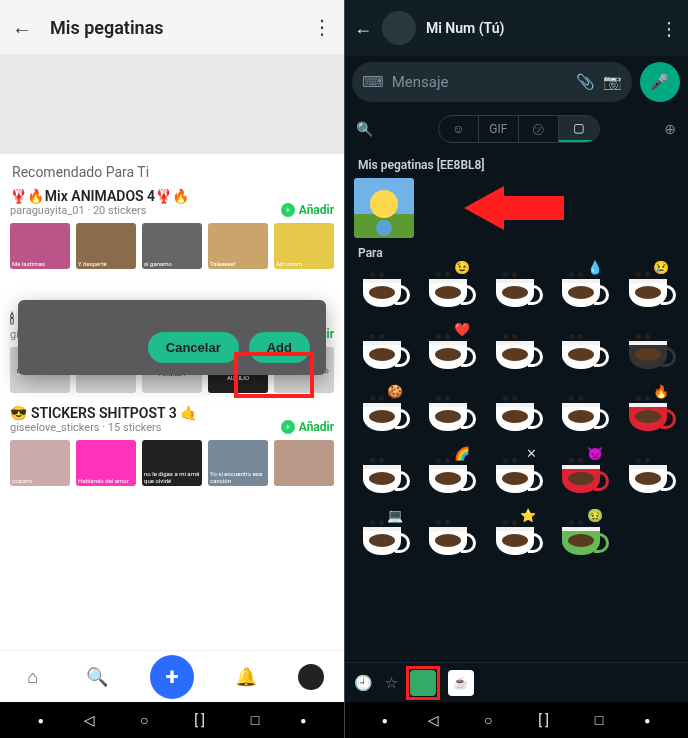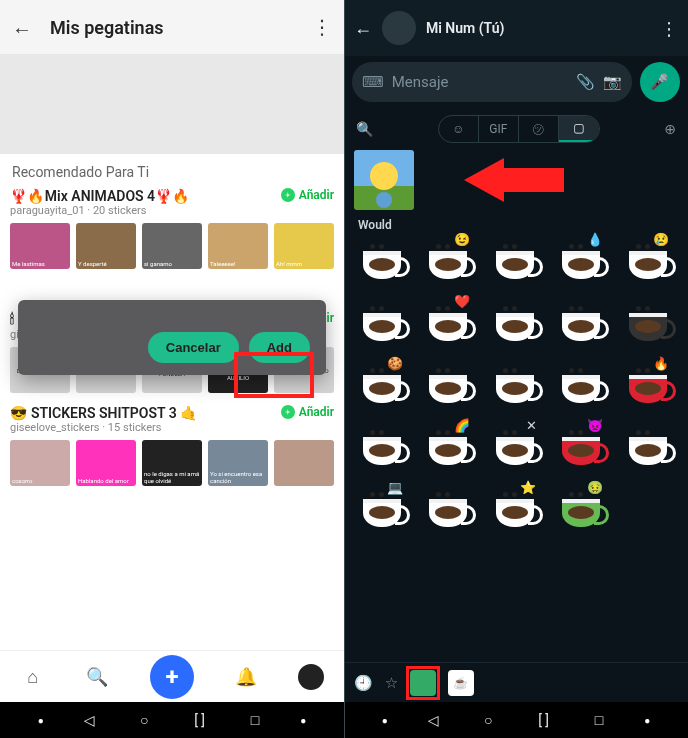--- a/index.html
+++ b/index.html
@@ -36,21 +36,21 @@
     padding: 0 12px;
     background: #f5f5f5;
   }
   .left-header .back { font-size: 20px; color: #333; margin-right: 18px; }
   .left-header .title { font-size: 18px; font-weight: 600; color: #222; flex: 1; }
   .left-header .more { font-size: 20px; color: #333; }
   .left-blank { height: 100px; background: #e8e8e8; }
   .left-scroll { flex: 1; overflow: hidden; padding: 0 10px; background:#fff; }
   .reco { font-size: 14px; color: #666; margin: 10px 0 8px 2px; }
   .pack { margin-bottom: 12px; }
-  .pack-head { display:flex; align-items:flex-start; justify-content:space-between; }
+  .pack-head { display:flex; align-items:flex-end; justify-content:space-between; }
   .pack-title { font-size: 14px; font-weight:600; color:#222; }
   .pack-sub { font-size: 11px; color:#888; }
   .add-btn {
     display:flex; align-items:center; gap:4px;
     font-size:12px; font-weight:600; color:#09b83e;
   }
   .add-btn .dot { width:14px;height:14px;border-radius:50%;background:#25d366;display:inline-block; position:relative; }
   .add-btn .dot::after{content:"";position:absolute;inset:4px;background:#fff;clip-path:polygon(50% 0,60% 40%,100% 50%,60% 60%,50% 100%,40% 60%,0 50%,40% 40%);}
   .thumbs { display:flex; gap:6px; margin-top:6px; }
   .thumb {
@@ -282,26 +282,27 @@
       <div class="mid">
         <span class="tabseg">☺</span>
         <span class="tabseg">GIF</span>
         <span class="tabseg">㋡</span>
         <span class="tabseg active">▢</span>
       </div>
       <span>⊕</span>
     </div>
 
     <div class="tray-body">
+      <div class="pack-label">Mis pegatinas [EE8BL8]</div>
       <div class="mystick">
         <div class="homer"></div>
         <div class="bigarrow"></div>
       </div>
 
-      <div class="pack-label">Would</div>
+      <div class="pack-label">Para</div>
       <div class="grid5" id="cupgrid">
           <div class="cup ">
             <div class="cupbody"></div>
             <div class="face">
               <span class="eye"></span>
               <span class="eye"></span>
             </div>
           </div>
           <div class="cup ">
             <div class="cupbody"></div>

